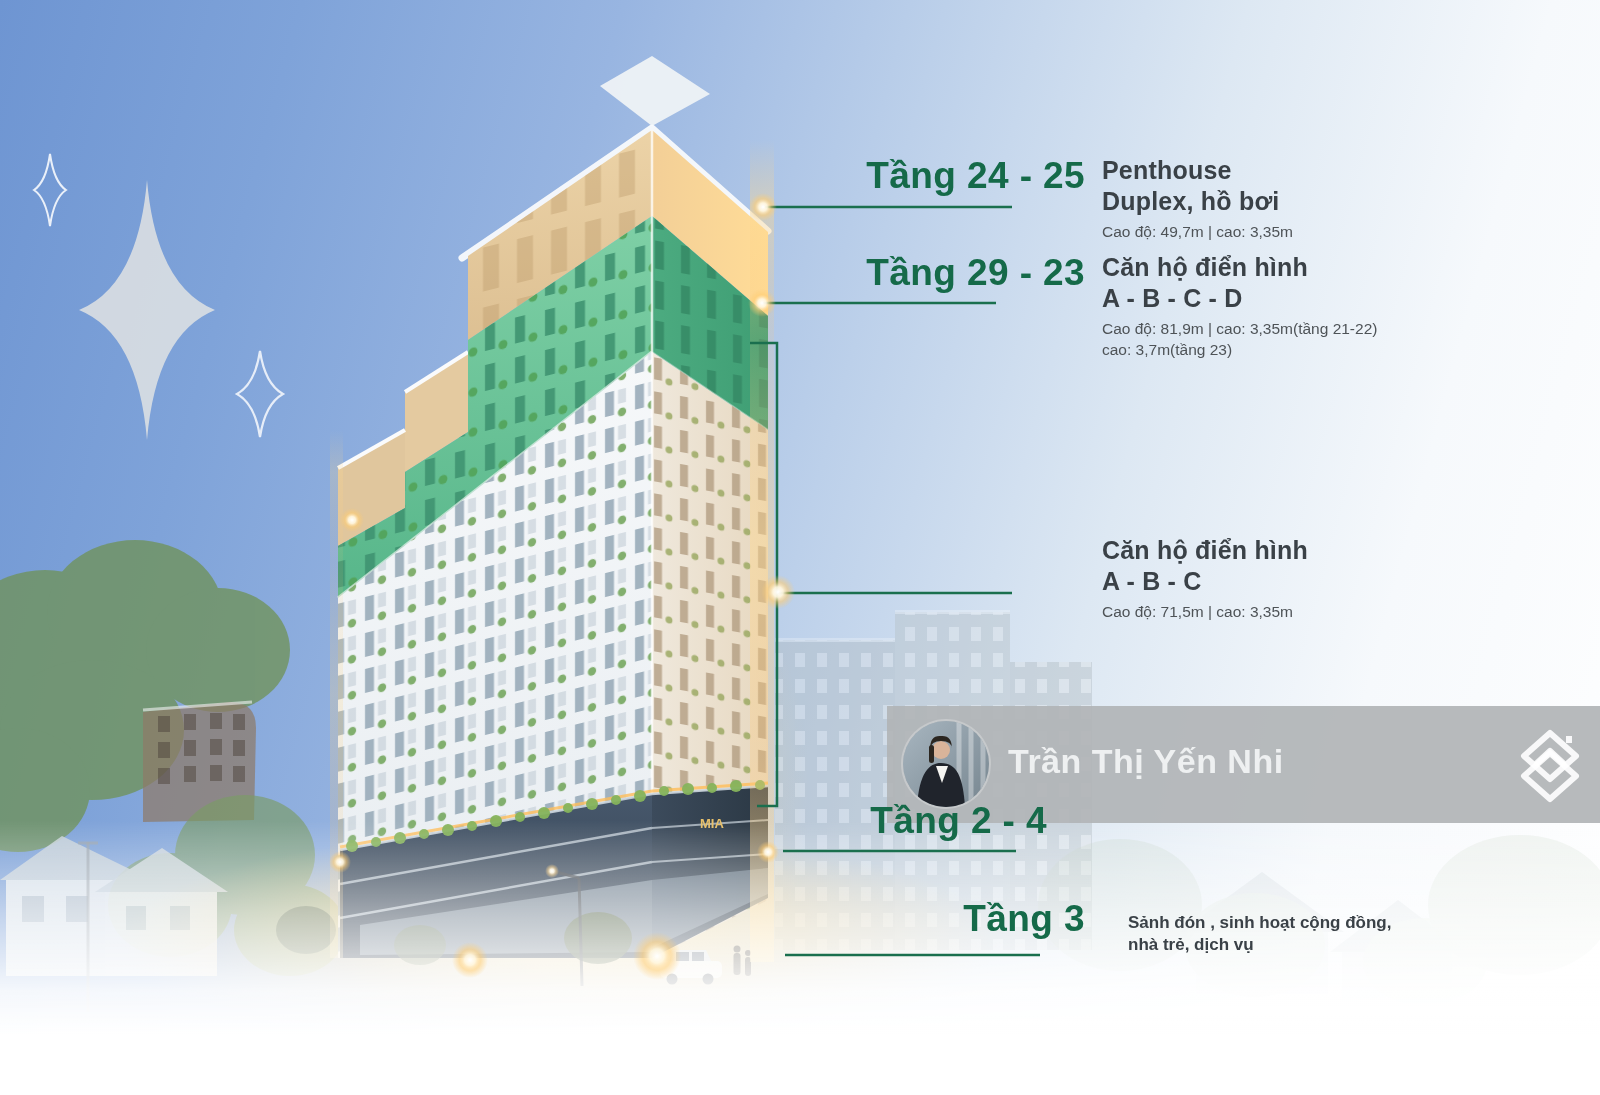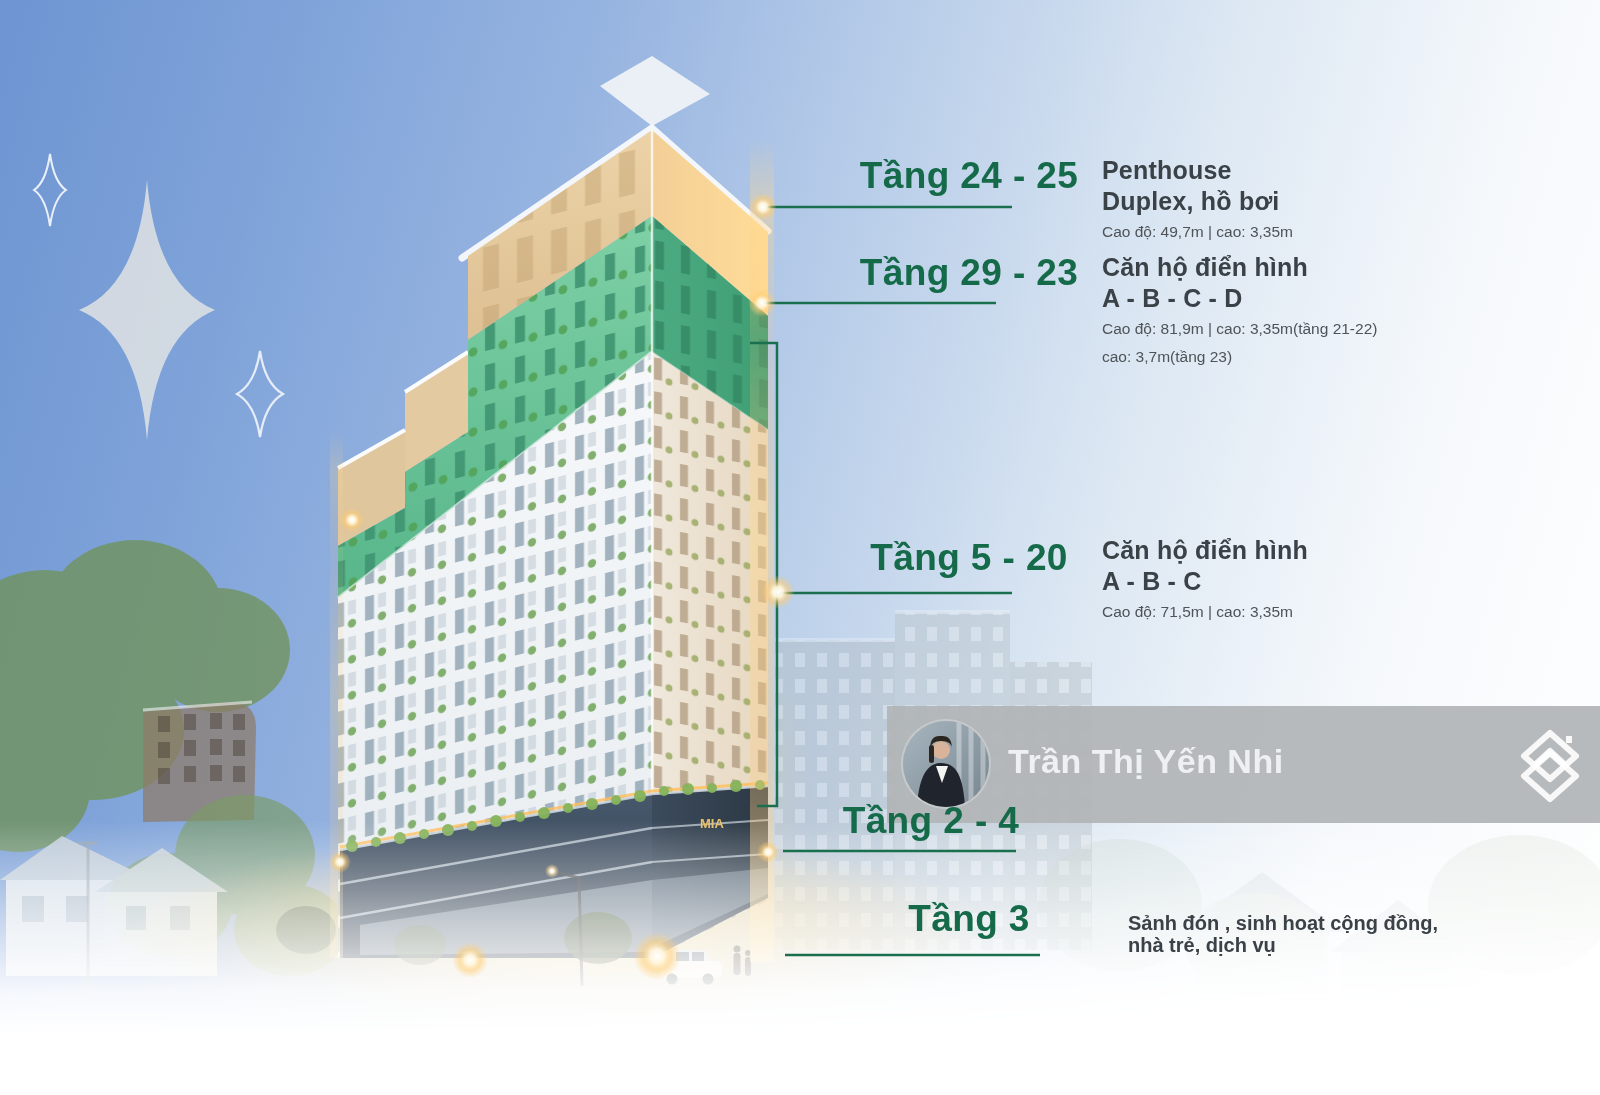--- a/index.html
+++ b/index.html
@@ -5,27 +5,27 @@
   :root{
     --green:#1a6f4e; --heading-green:#156a49; --title:#3a4147; --detail:#4e5357;
     --band:rgba(177,180,182,0.92);
   }
   html,body{margin:0;padding:0;}
   body{font-family:"Liberation Sans",sans-serif;}
   .stage{position:relative;width:1600px;height:1095px;overflow:hidden;
     background:linear-gradient(105deg,#6e95d2 0%,#7fa3d9 16%,#98b5e1 33%,#bcd0ea 50%,#dde8f3 66%,#f6f9fc 82%,#ffffff 100%);}
   .scene{position:absolute;left:0;top:0;}
   
-  .floor-label{position:absolute;width:232px;text-align:center;font-weight:700;font-size:37px;
+  .floor-label{position:absolute;width:232px;text-align:right;font-weight:700;font-size:37px;
     color:var(--heading-green);letter-spacing:.4px;line-height:42px;}
   .floor-info{position:absolute;left:1102px;}
   .floor-title{font-weight:700;font-size:25px;color:var(--title);line-height:31px;letter-spacing:.2px;}
   .floor-detail{font-size:15.5px;color:var(--detail);line-height:21px;margin-top:4px;}
   .floor-detail.tight{margin-top:2px;}
-  .floor-detail-bold{font-weight:700;font-size:20px;color:var(--title);line-height:22px;}
+  .floor-detail-bold{font-weight:700;font-size:17px;color:var(--title);line-height:22px;}
   
   .band{position:absolute;left:887px;top:706px;width:713px;height:117px;background:var(--band);}
   .avatar{position:absolute;left:903px;top:721px;width:86px;height:86px;border-radius:50%;overflow:hidden;
     box-shadow:0 0 0 2px rgba(255,255,255,.25);}
   .agent-name{position:absolute;left:1008px;top:742px;font-size:34px;font-weight:700;color:#eef0f1;letter-spacing:.5px;}
   .logo{position:absolute;left:1506px;top:722px;}
 </style>
 </head>
 <body>
 
@@ -341,24 +341,23 @@
   <div class="floor-title">Penthouse</div>
   <div class="floor-title">Duplex, hồ bơi</div>
   <div class="floor-detail">Cao độ: 49,7m |  cao: 3,35m</div>
 </div>
 
 <div class="floor-label" style="left:853px;top:252px">Tầng 29 - 23</div>
 <div class="floor-info" style="top:252px">
   <div class="floor-title">Căn hộ điển hình</div>
   <div class="floor-title">A - B - C - D</div>
   <div class="floor-detail">Cao độ: 81,9m |  cao: 3,35m(tầng 21-22)</div>
-  <div class="floor-detail tight" style="margin-top:7px">cao: 3,7m(tầng 23)</div>
-</div>
-
-<div class="floor-label" style="left:853px;top:537px">Tầng 5 - 20</div>
+  <div class="floor-detail tight" style="margin-top:0">cao: 3,7m(tầng 23)</div>
+</div>
+
 <div class="floor-info" style="top:535px">
   <div class="floor-title">Căn hộ điển hình</div>
   <div class="floor-title">A - B - C</div>
   <div class="floor-detail">Cao độ: 71,5m |  cao: 3,35m</div>
 </div>
 
 <div class="floor-label" style="left:815px;top:800px">Tầng 2 - 4</div>
 
 <div class="floor-label" style="left:853px;top:898px">Tầng 3</div>
 <div class="floor-info" style="top:912px;left:1128px">

